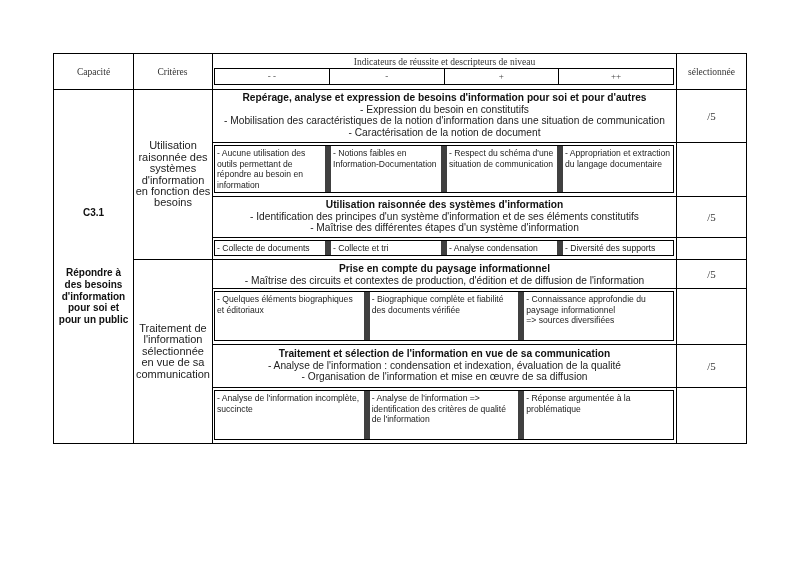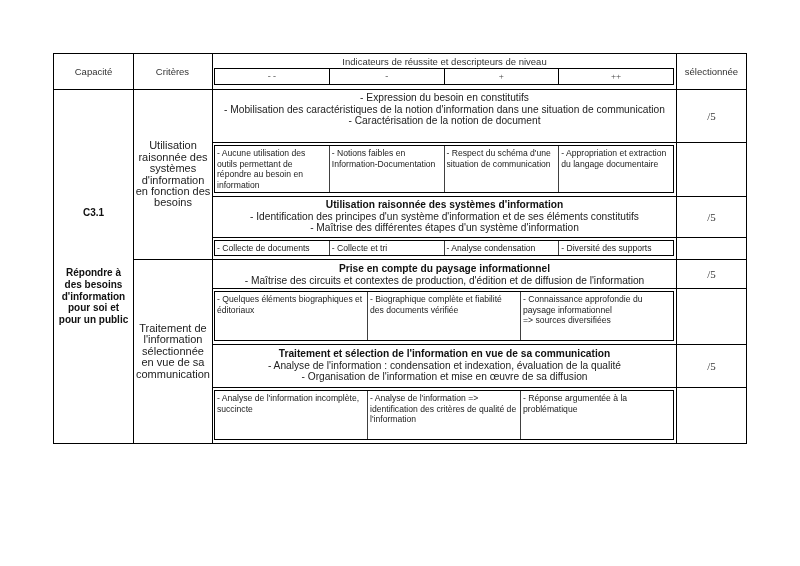--- a/index.html
+++ b/index.html
@@ -1,28 +1,28 @@
 <!DOCTYPE html>
 <html><head>
 <meta charset="utf-8">
 <style>
   html, body { margin:0; padding:0; background:#ffffff; }
   body { width:800px; height:566px; position:relative; overflow:hidden; font-family:"Liberation Sans", sans-serif; color:#111; }
   .abs { position:absolute; box-sizing:border-box; }
   .outer { left:53px; top:53px; width:694px; height:391px; border:1px solid #000; }
   .vline { position:absolute; width:0; border-left:1px solid #000; }
   .hline { position:absolute; height:0; border-top:1px solid #000; }
-  .serif { font-family:Liberation Sans, sans-serif; font-size:9.5px; color:#333; text-align:center; }
+  .serif { font-family:Liberation Serif, serif; font-size:9.5px; color:#333; text-align:center; }
   .center { display:flex; align-items:center; justify-content:center; text-align:center; }
   .crit { font-size:11px; line-height:11.4px; color:#222; }
   .cap { font-size:10px; line-height:11.8px; font-weight:bold; color:#111; }
   .head-block { text-align:center; font-size:10.2px; line-height:11.7px; color:#222; }
   .head-block .title { font-weight:bold; color:#111; }
   .levels { display:flex; border:1px solid #000; box-sizing:border-box; }
-  .levels > div { flex:1; border-right:1px solid #404040; font-size:8.6px; line-height:10.6px; padding:2px 2px; box-sizing:border-box; color:#222; }
+  .levels > div { flex:1; border-right:6px solid #404040; font-size:8.6px; line-height:10.6px; padding:2px 2px; box-sizing:border-box; color:#222; }
   .levels > div:last-child { border-right:none; }
   .hdr-levels { display:flex; border:1px solid #000; box-sizing:border-box; }
   .hdr-levels > div { flex:1; border-right:1px solid #000; font-family:"Liberation Serif", serif; font-size:9px; color:#444; text-align:center; line-height:14px; }
   .hdr-levels > div:last-child { border-right:none; }
   .score { font-family:"Liberation Serif", serif; font-size:11px; color:#333; }
 </style>
 </head>
 <body>
 
 <div class="abs outer"></div>
@@ -47,20 +47,21 @@
 <div class="abs center cap" style="left:54px; top:90px; width:79px; height:353px; flex-direction:column;">
   <div>C3.1</div>
   <div style="padding:0 2px;margin-top:48px;">Répondre à des besoins d'information pour soi et pour un public</div>
 </div>
 
 <div class="abs center crit" style="left:134px; top:90px; width:78px; height:169px; padding:0 1px;">Utilisation raisonnée des systèmes d'information en fonction des besoins</div>
 <div class="hline" style="left:133px; top:259px; width:80px;"></div>
 <div class="abs center crit" style="left:134px; top:260px; width:78px; height:183px; padding:0 1px;">Traitement de l'information sélectionnée en vue de sa communication</div>
 
 <div class="abs head-block" style="left:213px; top:92px; width:463px;">
+  <div class="title">Repérage, analyse et expression de besoins d'information pour soi et pour d'autres</div>
   <div>- Expression du besoin en constitutifs</div>
   <div>- Mobilisation des caractéristiques de la notion d'information dans une situation de communication</div>
   <div>- Caractérisation de la notion de document</div>
 </div>
 <div class="hline" style="left:212px; top:142px; width:535px;"></div>
 <div class="abs levels" style="left:214px; top:145px; width:460px; height:48px;">
   <div>- Aucune utilisation des outils permettant de répondre au besoin en information</div>
   <div>- Notions faibles en Information-Documentation</div>
   <div>- Respect du schéma d'une situation de communication</div>
   <div>- Appropriation et extraction du langage documentaire</div>

